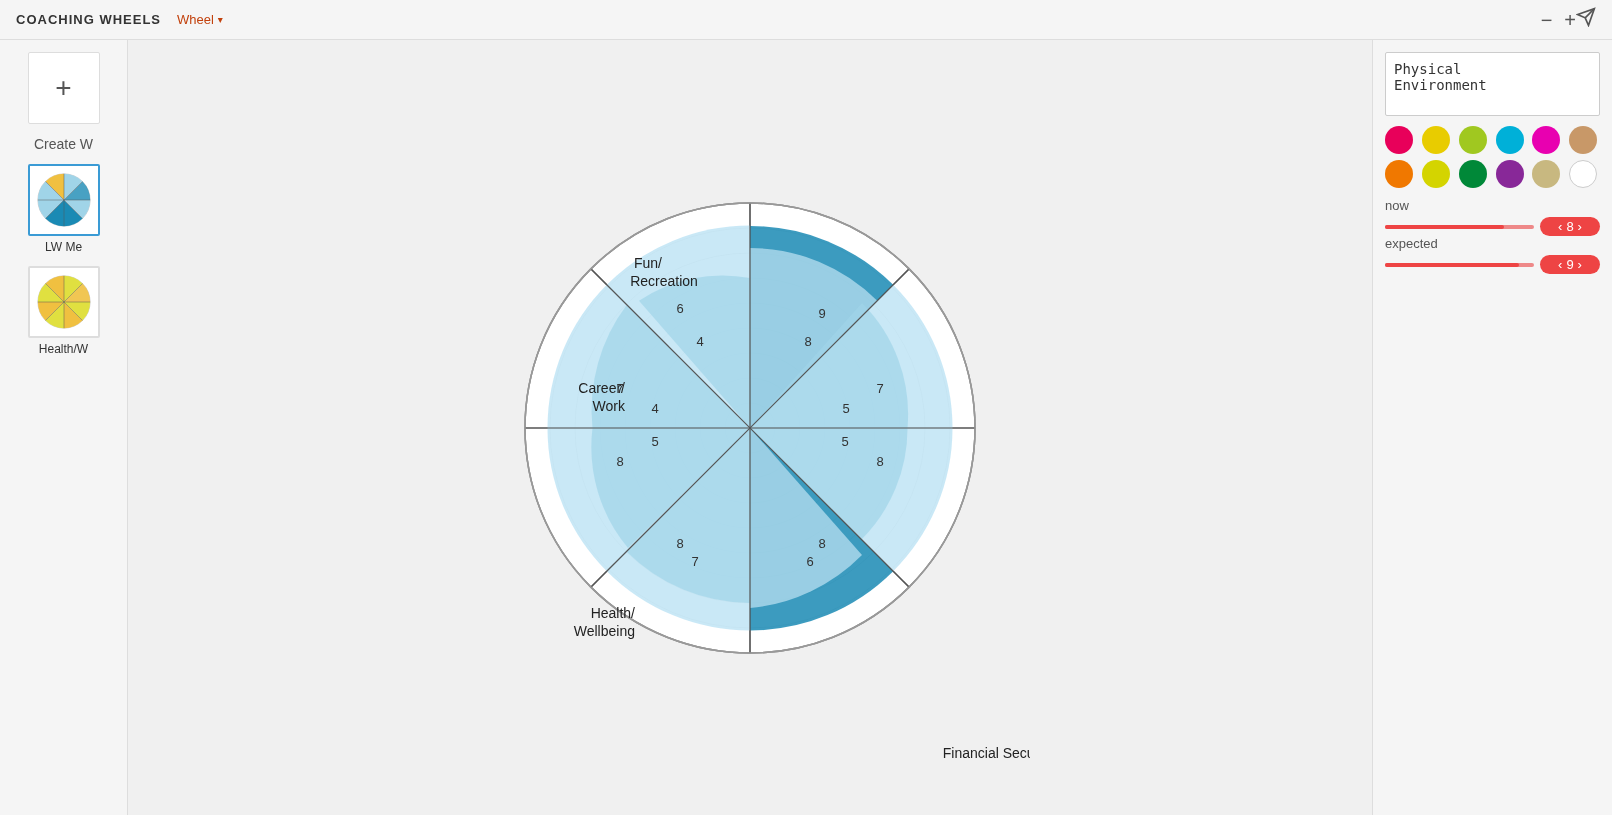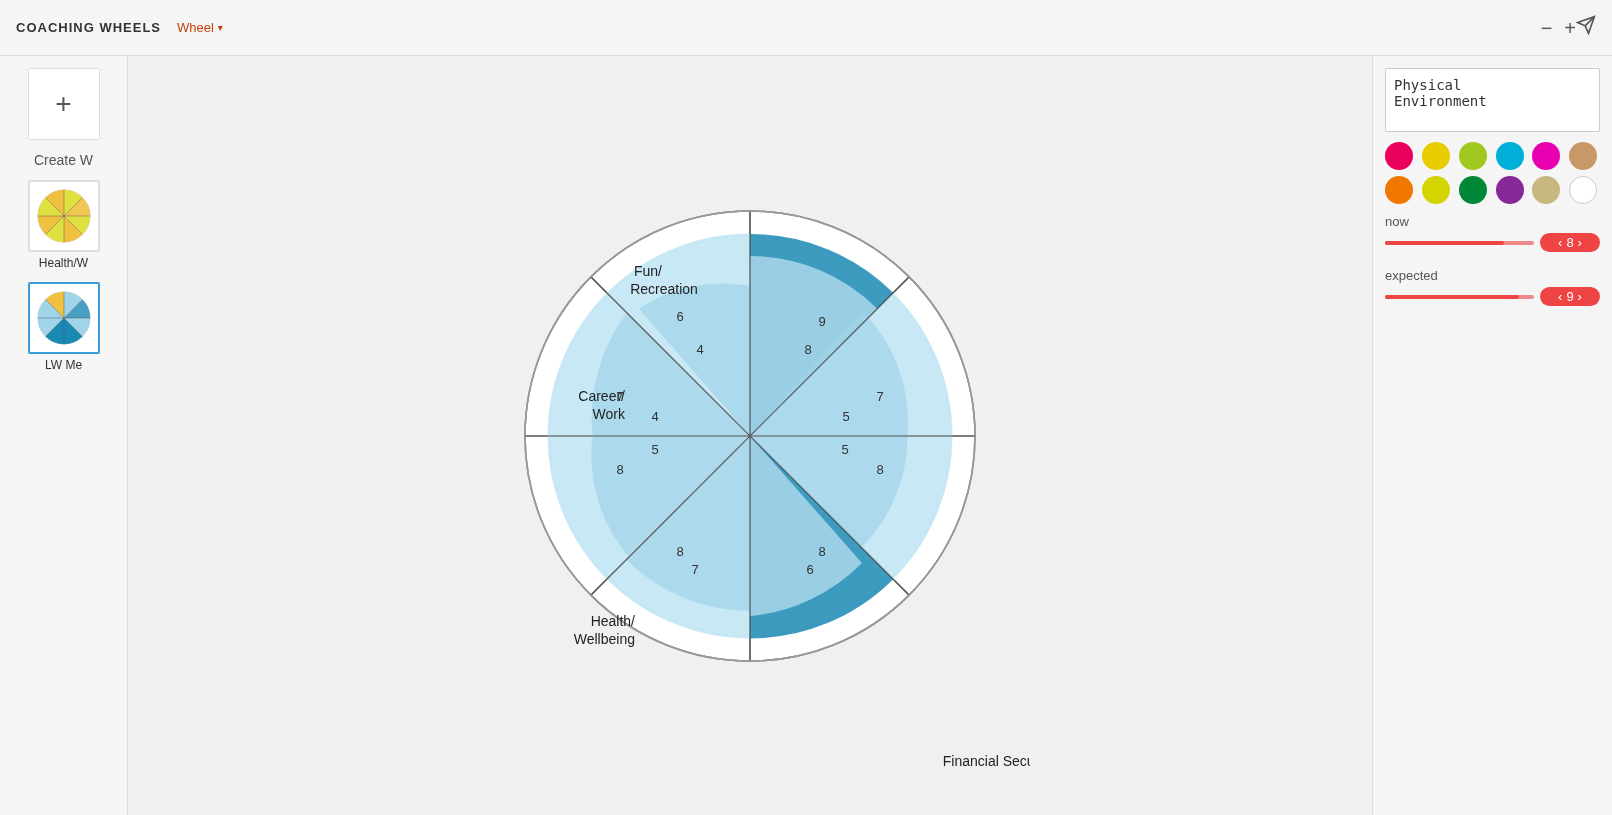--- a/index.html
+++ b/index.html
@@ -1,21 +1,21 @@
 <!DOCTYPE html>
 <html><head>
   <meta charset="utf-8">
   <style>
     * { box-sizing: border-box; margin: 0; padding: 0; }
     body { font-family: Arial, sans-serif; background: #f0f0f0; display: flex; flex-direction: column; height: 815px; overflow: hidden; }
     
     
     .topbar {
       display: flex; align-items: center; background: #f5f5f5; border-bottom: 1px solid #ddd;
-      padding: 0 16px; height: 56px; flex-shrink: 0;
+      padding: 0 16px; height: 40px; flex-shrink: 0;
     }
     .topbar-title { font-size: 13px; font-weight: 600; letter-spacing: 1px; color: #333; margin-right: 16px; }
     .topbar-wheel { font-size: 13px; color: #c2410c; cursor: pointer; display: flex; align-items: center; gap: 4px; }
     .topbar-wheel .caret { font-size: 10px; }
     .topbar-spacer { flex: 1; }
     .topbar-zoom { display: flex; align-items: center; gap: 12px; }
     .zoom-btn { background: none; border: none; font-size: 20px; cursor: pointer; color: #555; line-height: 1; }
     .topbar-send { background: none; border: none; cursor: pointer; color: #555; font-size: 18px; }
 
     
@@ -52,21 +52,21 @@
       padding: 12px; display: flex; flex-direction: column; gap: 10px;
     }
     .segment-name-box {
       width: 100%; background: white; border: 1px solid #ccc; border-radius: 2px;
       padding: 8px; font-size: 14px; color: #333; resize: none; height: 64px;
     }
     .color-grid { display: grid; grid-template-columns: repeat(6, 1fr); gap: 6px; }
     .color-dot {
       width: 28px; height: 28px; border-radius: 50%; cursor: pointer;
     }
-    .slider-section { display: flex; flex-direction: column; gap: 16px; }
+    .slider-section { display: flex; flex-direction: column; gap: 0; }
     .slider-row { display: flex; flex-direction: column; gap: 4px; }
     .slider-label { font-size: 13px; color: #555; }
     .slider-control { display: flex; align-items: center; gap: 6px; }
     .slider-track { flex: 1; height: 4px; background: #e88; border-radius: 2px; position: relative; }
     .slider-fill { height: 100%; border-radius: 2px; background: #e44; }
     .slider-badge {
       background: #e44; color: white; border-radius: 20px; padding: 2px 10px;
       font-size: 13px; display: flex; align-items: center; gap: 4px; min-width: 60px; justify-content: center;
     }
     .slider-arr { cursor: pointer; font-size: 13px; color: white; }
@@ -93,20 +93,43 @@
   </button>
 </div>
 
 <div class="main">
 
   <div class="sidebar">
     <div class="create-btn">
       <span class="plus">+</span>
     </div>
     <span class="create-label">Create W</span>
+
+    <div class="wheel-item">
+      <div class="wheel-thumb">
+        <svg width="56" height="56" viewBox="-30 -30 60 60">
+
+          <circle cx="0" cy="0" r="28" fill="white" stroke="#ccc" stroke-width="1"></circle>
+
+          <path d="M0,0 L28,0 A28,28 0 0,0 19.8,-19.8 Z" fill="#1a8ab4" opacity="0.8"></path>
+          <path d="M0,0 L19.8,-19.8 A28,28 0 0,0 0,-28 Z" fill="#a0d4e8"></path>
+          <path d="M0,0 L0,-28 A28,28 0 0,0 -19.8,-19.8 Z" fill="#f0c040"></path>
+          <path d="M0,0 L-19.8,-19.8 A28,28 0 0,0 -28,0 Z" fill="#a0d4e8"></path>
+          <path d="M0,0 L-28,0 A28,28 0 0,0 -19.8,19.8 Z" fill="#a0d4e8"></path>
+          <path d="M0,0 L-19.8,19.8 A28,28 0 0,0 0,28 Z" fill="#1a8ab4"></path>
+          <path d="M0,0 L0,28 A28,28 0 0,0 19.8,19.8 Z" fill="#1a8ab4"></path>
+          <path d="M0,0 L19.8,19.8 A28,28 0 0,0 28,0 Z" fill="#a0d4e8"></path>
+          <line x1="-28" y1="0" x2="28" y2="0" stroke="#555" stroke-width="0.5"></line>
+          <line x1="0" y1="-28" x2="0" y2="28" stroke="#555" stroke-width="0.5"></line>
+          <line x1="-19.8" y1="-19.8" x2="19.8" y2="19.8" stroke="#555" stroke-width="0.5"></line>
+          <line x1="19.8" y1="-19.8" x2="-19.8" y2="19.8" stroke="#555" stroke-width="0.5"></line>
+        </svg>
+      </div>
+      <span class="wheel-name">LW Me</span>
+    </div>
 
     <div class="wheel-item">
       <div class="wheel-thumb second">
         <svg width="56" height="56" viewBox="-30 -30 60 60">
           <circle cx="0" cy="0" r="28" fill="white" stroke="#ccc" stroke-width="1"></circle>
           <path d="M0,0 L28,0 A28,28 0 0,0 19.8,-19.8 Z" fill="#f0c040" opacity="0.9"></path>
           <path d="M0,0 L19.8,-19.8 A28,28 0 0,0 0,-28 Z" fill="#e0e040"></path>
           <path d="M0,0 L0,-28 A28,28 0 0,0 -19.8,-19.8 Z" fill="#f0c040"></path>
           <path d="M0,0 L-19.8,-19.8 A28,28 0 0,0 -28,0 Z" fill="#e0e040"></path>
           <path d="M0,0 L-28,0 A28,28 0 0,0 -19.8,19.8 Z" fill="#f0c040"></path>
@@ -114,43 +137,20 @@
           <path d="M0,0 L0,28 A28,28 0 0,0 19.8,19.8 Z" fill="#f0c040"></path>
           <path d="M0,0 L19.8,19.8 A28,28 0 0,0 28,0 Z" fill="#e0e040"></path>
           <line x1="-28" y1="0" x2="28" y2="0" stroke="#555" stroke-width="0.5"></line>
           <line x1="0" y1="-28" x2="0" y2="28" stroke="#555" stroke-width="0.5"></line>
           <line x1="-19.8" y1="-19.8" x2="19.8" y2="19.8" stroke="#555" stroke-width="0.5"></line>
           <line x1="19.8" y1="-19.8" x2="-19.8" y2="19.8" stroke="#555" stroke-width="0.5"></line>
         </svg>
       </div>
       <span class="wheel-name">Health/W</span>
     </div>
-
-    <div class="wheel-item">
-      <div class="wheel-thumb">
-        <svg width="56" height="56" viewBox="-30 -30 60 60">
-
-          <circle cx="0" cy="0" r="28" fill="white" stroke="#ccc" stroke-width="1"></circle>
-
-          <path d="M0,0 L28,0 A28,28 0 0,0 19.8,-19.8 Z" fill="#1a8ab4" opacity="0.8"></path>
-          <path d="M0,0 L19.8,-19.8 A28,28 0 0,0 0,-28 Z" fill="#a0d4e8"></path>
-          <path d="M0,0 L0,-28 A28,28 0 0,0 -19.8,-19.8 Z" fill="#f0c040"></path>
-          <path d="M0,0 L-19.8,-19.8 A28,28 0 0,0 -28,0 Z" fill="#a0d4e8"></path>
-          <path d="M0,0 L-28,0 A28,28 0 0,0 -19.8,19.8 Z" fill="#a0d4e8"></path>
-          <path d="M0,0 L-19.8,19.8 A28,28 0 0,0 0,28 Z" fill="#1a8ab4"></path>
-          <path d="M0,0 L0,28 A28,28 0 0,0 19.8,19.8 Z" fill="#1a8ab4"></path>
-          <path d="M0,0 L19.8,19.8 A28,28 0 0,0 28,0 Z" fill="#a0d4e8"></path>
-          <line x1="-28" y1="0" x2="28" y2="0" stroke="#555" stroke-width="0.5"></line>
-          <line x1="0" y1="-28" x2="0" y2="28" stroke="#555" stroke-width="0.5"></line>
-          <line x1="-19.8" y1="-19.8" x2="19.8" y2="19.8" stroke="#555" stroke-width="0.5"></line>
-          <line x1="19.8" y1="-19.8" x2="-19.8" y2="19.8" stroke="#555" stroke-width="0.5"></line>
-        </svg>
-      </div>
-      <span class="wheel-name">LW Me</span>
-    </div>
   </div>
 
   <div class="canvas">
     <svg id="wheel-svg" width="560" height="660" viewBox="0 0 560 660">
 
       <circle cx="280" cy="330" r="225" fill="white" stroke="#999" stroke-width="1.5"></circle>
 
       <circle cx="280" cy="330" r="25" fill="none" stroke="#ddd" stroke-width="0.8"></circle>
       <circle cx="280" cy="330" r="50" fill="none" stroke="#ddd" stroke-width="0.8"></circle>
       <circle cx="280" cy="330" r="75" fill="none" stroke="#ddd" stroke-width="0.8"></circle>

